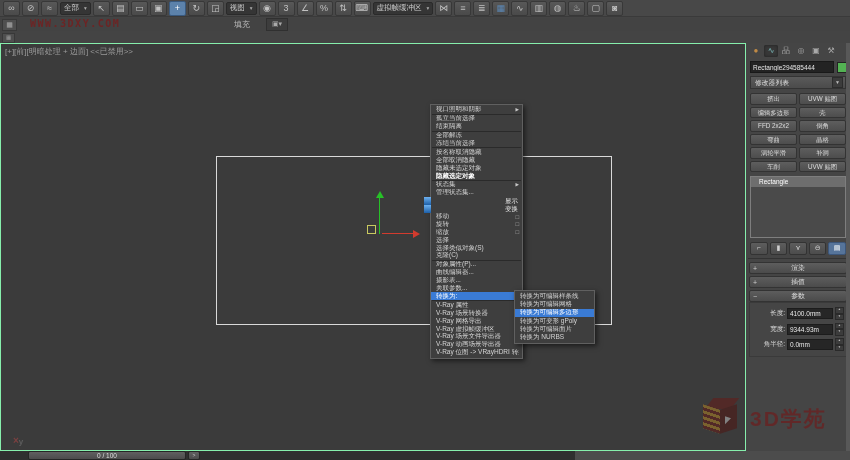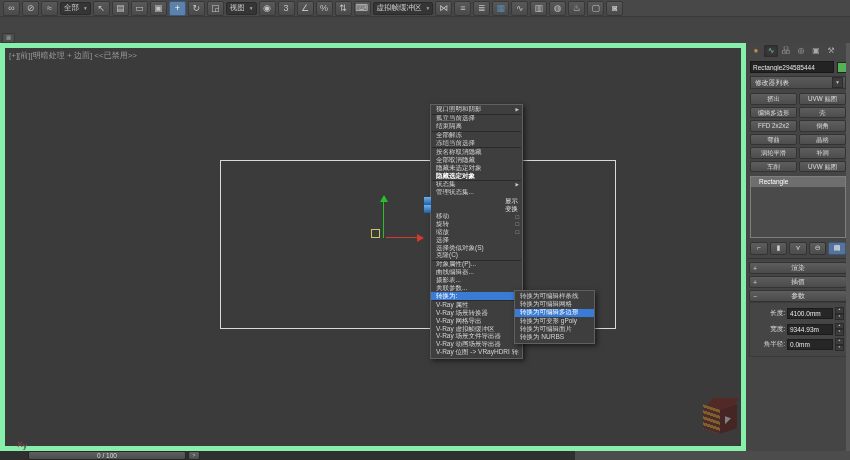--- a/index.html
+++ b/index.html
@@ -37,21 +37,21 @@
   .cube-top{position:absolute;left:9px;top:3px;width:26px;height:11px;background:#5a2421;transform:skewX(-38deg);}
   .cube-left{position:absolute;left:3px;top:12px;width:17px;height:24px;transform:skewY(18deg);
              background:repeating-linear-gradient(#8f6f2a 0 3px,#5a2421 3px 6px);}
   .cube-right{position:absolute;left:20px;top:12px;width:17px;height:24px;transform:skewY(-18deg);background:#4a1f1d;}
   .cube-play{position:absolute;left:5px;top:8px;width:0;height:0;border-left:6px solid #9a9a9a;
              border-top:4px solid transparent;border-bottom:4px solid transparent;}
   .logo-text{font-size:21px;font-weight:bold;color:#6b1f1f;letter-spacing:2px;}
 
   
   .viewport{position:absolute;left:0;top:43px;width:746px;height:408px;background:#3b3b3b;
-            border:5px solid #86efac;box-sizing:border-box;}
+            border:1px solid #86efac;box-sizing:border-box;}
   .vp-label{position:absolute;left:4px;top:2px;color:#9a9a9a;font-size:8px;white-space:nowrap;}
   .spline-rect{position:absolute;left:215px;top:112px;width:394px;height:167px;border:1px solid #d9d9d9;}
   .giz-y{position:absolute;left:378px;top:153px;width:1px;height:37px;background:#27c127;}
   .giz-y-head{position:absolute;left:375px;top:147px;width:0;height:0;border-left:4px solid transparent;
               border-right:4px solid transparent;border-bottom:7px solid #27c127;}
   .giz-x{position:absolute;left:381px;top:189px;width:31px;height:1px;background:#d23b2e;}
   .giz-x-head{position:absolute;left:412px;top:186px;width:0;height:0;border-top:4px solid transparent;
               border-bottom:4px solid transparent;border-left:7px solid #d23b2e;}
   .giz-plane{position:absolute;left:366px;top:181px;width:7px;height:7px;border:1px solid #c9c95f;}
   .axis-tripod{position:absolute;left:12px;top:391px;color:#7c4040;font-size:10px;font-weight:bold;}
@@ -163,20 +163,26 @@
       <div class="tb-btn">≣</div>
       <div class="tb-btn" style="color: rgb(91, 135, 181);">▦</div>
       <div class="tb-btn">∿</div>
       <div class="tb-btn">▥</div>
       <div class="tb-btn">◍</div>
       <div class="tb-btn">♨</div>
       <div class="tb-btn">▢</div>
       <div class="tb-btn">◙</div>
     </div>
 
+  <div class="ribbon-row">
+    <div class="ribbon-icon">▦</div>
+    <div class="wm-red">WWW.3DXY.COM</div>
+    <div class="fill-tab">填充</div>
+    <div class="cam-btn">▣▾</div>
+  </div>
   <div class="subrow-icon">▦</div>
 
 
   <div class="viewport">
     <div class="vp-label">[+][前][明暗处理 + 边面] &lt;&lt;已禁用&gt;&gt;</div>
     <div class="spline-rect"></div>
     <div class="giz-y"></div>
     <div class="giz-y-head"></div>
     <div class="giz-x"></div>
     <div class="giz-x-head"></div>
@@ -309,20 +315,21 @@
     </div>
 
   <div class="wm-logo">
     <div class="logo-cube">
       <div class="cube-top"></div>
       <div class="cube-left"></div>
       <div class="cube-right">
           <div class="cube-play"></div>
         </div>
     </div>
+    <div class="logo-text">3D学苑</div>
   </div>
 
   <div class="cpanel">
     <div class="cp-tabs">
         <div class="cp-tab" style="color: rgb(192, 138, 69);">●</div>
         <div class="cp-tab active" style="color: rgb(127, 196, 196);">∿</div>
         <div class="cp-tab" style="color: rgb(169, 169, 169);">品</div>
         <div class="cp-tab" style="color: rgb(169, 169, 169);">◎</div>
         <div class="cp-tab" style="color: rgb(169, 169, 169);">▣</div>
         <div class="cp-tab" style="color: rgb(169, 169, 169);">⚒</div>

